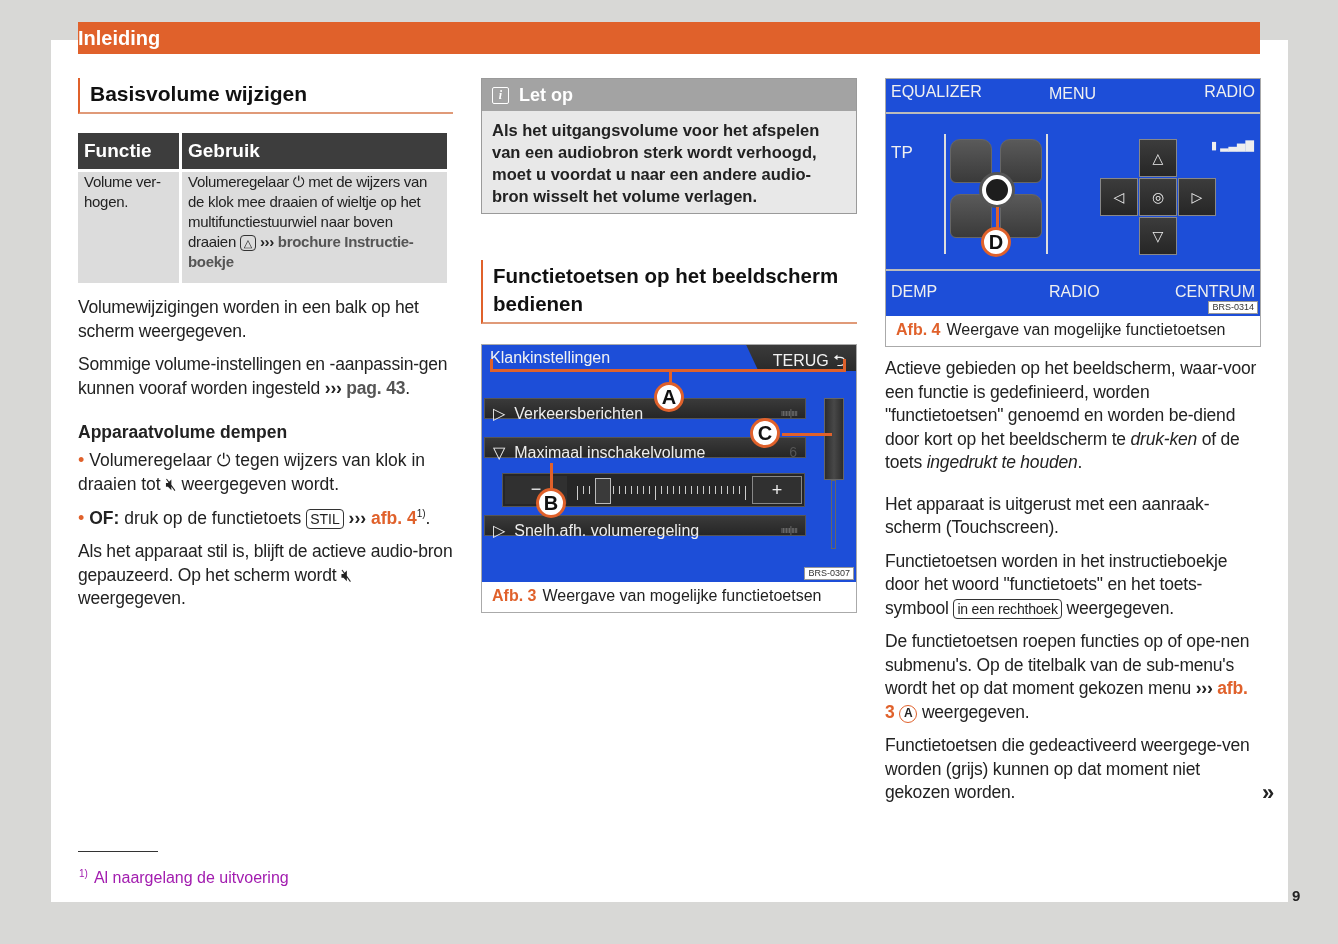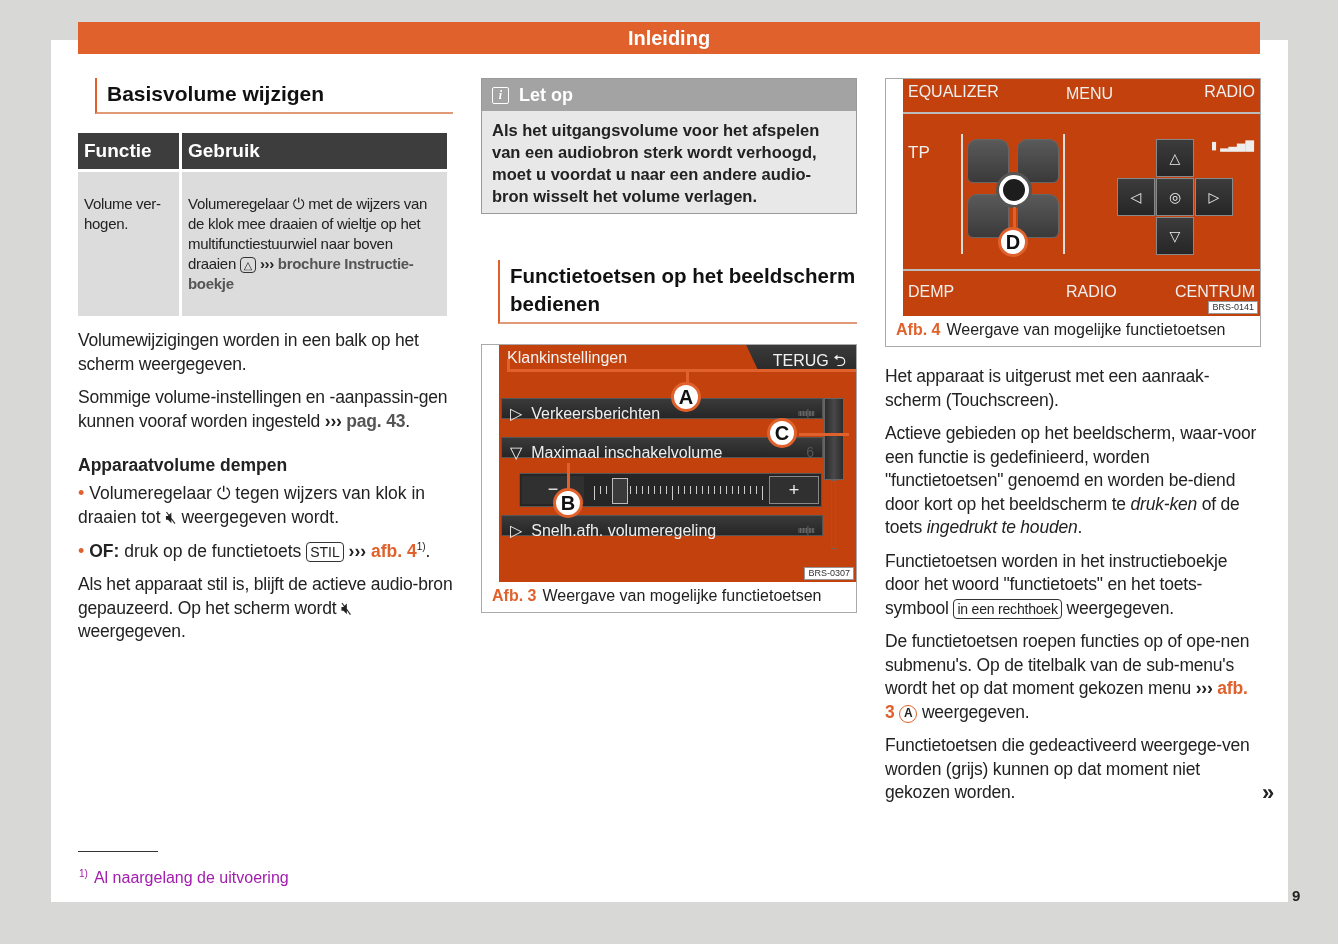--- a/index.html
+++ b/index.html
@@ -1,49 +1,49 @@
 <!DOCTYPE html>
 <html><head>
 <meta charset="utf-8">
 <style>
   * { box-sizing: border-box; margin: 0; padding: 0; }
   html, body { width: 1338px; height: 944px; overflow: hidden; }
   body { background: #d8d8d6; font-family: "Liberation Sans", sans-serif; color: #1a1a1a; position: relative; }
   .page { position: absolute; left: 51px; top: 40px; width: 1237px; height: 862px; background: #ffffff; }
-  .header-bar { position: absolute; left: 78px; top: 22px; width: 1182px; height: 32px; background: #e0612b; color: #fff; font-weight: bold; font-size: 20px; text-align: center; line-height: 32px; }
+  .header-bar { position: absolute; left: 78px; top: 22px; width: 1182px; height: 32px; background: #e0612b; color: #fff; font-weight: bold; font-size: 20px; text-align: left; line-height: 32px; }
   .col { position: absolute; top: 78px; }
   .col1 { left: 78px; width: 375px; }
   .col2 { left: 481px; width: 376px; }
   .col3 { left: 885px; width: 376px; }
 
-  .h2 { font-weight: bold; font-size: 21px; border-left: 2px solid #e0612b; border-bottom: 2px solid #e09a78; padding: 2px 0 4px 10px; line-height: 28px; color: #111; margin-left: 17px; }
+  .h2 { font-weight: bold; font-size: 21px; border-left: 2px solid #e0612b; border-bottom: 2px solid #e09a78; padding: 2px 0 4px 10px; line-height: 28px; color: #111; }
 
   table.vol { width: 375px; border-collapse: separate; border-spacing: 3px; margin-top: 16px; margin-left: -3px; }
   table.vol th { background: #3d3d3d; color: #fff; text-align: left; font-size: 19px; font-weight: bold; padding: 5px 6px; height: 36px; }
-  table.vol td { vertical-align: top; font-size: 15px; line-height: 20px; padding: 22px 6px; color: #222; letter-spacing: -0.3px; }
+  table.vol td { vertical-align: top; font-size: 15px; line-height: 20px; padding: 0 6px; color: #222; letter-spacing: -0.3px; }
   table.vol tr.r1 td { background: #dcdcdc; height: 111px; }
   table.vol tr.r2 td { background: #ebebeb; height: 94px; }
   table.vol td.c1 { width: 101px; }
   .keybox { display: inline-block; border: 1.5px solid #333; border-radius: 4px; font-size: 11px; line-height: 14px; padding: 0 3px; vertical-align: middle; }
   .link-gray { font-weight: bold; color: #555; }
   .link-orange { font-weight: bold; color: #e0612b; }
   .arrows { font-weight: bold; }
 
   p.body { font-size: 17.5px; line-height: 23.5px; margin-top: 10px; color: #222; letter-spacing: -0.2px; }
   .h3 { font-weight: bold; font-size: 17.5px; margin-top: 22px; color: #222; }
   .bullet { font-size: 17.5px; line-height: 23.5px; margin-top: 6px; color: #222; }
   .bullet .dot { color: #e0612b; font-size: 18px; }
 
   .note { border: 1.5px solid #9a9a9a; background: #e8e8e8; }
   .note-head { background: #a3a3a3; color: #fff; font-weight: bold; font-size: 18px; padding: 3px 10px; height: 32px; display: flex; align-items: center; gap: 10px; }
   .info-icon { display: inline-block; width: 17px; height: 17px; border: 1.5px solid #fff; border-radius: 2px; font-size: 12px; line-height: 14px; text-align: center; font-style: italic; font-family: "Liberation Serif", serif; }
   .note-body { font-weight: bold; font-size: 16.5px; line-height: 22px; padding: 8px 10px 6px 10px; color: #222; }
 
   .fig { border: 1.5px solid #aaa; background: #fff; }
-  .screen { position: relative; background: #c2410c; overflow: hidden; margin-left: 17px; }
+  .screen { position: relative; background: #1d4ed8; overflow: hidden; }
   .caption { font-size: 16px; padding: 5px 10px; height: 30px; color: #222; }
   .caption .afb { color: #e0612b; font-weight: bold; margin-right: 6px; }
   .brs { position: absolute; right: 2px; bottom: 2px; background: #fff; color: #333; font-size: 9px; padding: 0 3px; line-height: 11px; border: 1px solid #999; }
   .callout { position: absolute; width: 30px; height: 30px; border-radius: 50%; background: #fff; border: 3px solid #e0612b; color: #111; font-weight: bold; font-size: 20px; text-align: center; line-height: 24px; }
 
   
   .s3-title { position: absolute; left: 8px; top: 4px; color: #f2f2f2; font-size: 16px; }
   .s3-back { position: absolute; right: 10px; top: 4px; color: #f2f2f2; font-size: 16px; }
   .s3-tab { position: absolute; right: 0; top: 0; width: 122px; height: 26px; background: linear-gradient(#3a3a3a,#2a2a2a); clip-path: polygon(10% 0,100% 0,100% 100%,20% 100%); }
   .s3-row { position: absolute; left: 2px; width: 322px; height: 21px; background: linear-gradient(#3a3a3a,#262626); border: 1px solid #555; color: #eee; font-size: 16px; line-height: 29px; padding-left: 8px; }
@@ -231,34 +231,34 @@
       <div class="dpad" style="left:253px;top:60px">△</div>
       <div class="dpad" style="left:214px;top:99px">◁</div>
       <div class="dpad" style="left:253px;top:99px">◎</div>
       <div class="dpad" style="left:292px;top:99px">▷</div>
       <div class="dpad" style="left:253px;top:138px">▽</div>
 
       <div class="s4-band" style="top:190px"></div>
       <div class="s4-bot" style="left:5px;top:204px">DEMP</div>
       <div class="s4-bot" style="left:163px;top:204px">RADIO</div>
       <div class="s4-bot" style="right:5px;top:204px">CENTRUM</div>
-      <div class="brs">BRS-0141</div>
+      <div class="brs">BRS-0314</div>
     </div>
     <div class="caption">
       <span class="afb">Afb. 4</span><span>Weergave van mogelijke functietoetsen</span>
     </div>
   </div>
 
-  <p class="body" style="margin-top:18px">Het apparaat is uitgerust met een aanraak-scherm (Touchscreen).</p>
   <p class="body">
     <span>Actieve gebieden op het beeldscherm, waar-voor een functie is gedefinieerd, worden "functietoetsen" genoemd en worden be-diend door kort op het beeldscherm te</span>
     <i>druk-ken</i>
     <span>of de toets</span>
     <i>ingedrukt te houden</i><span>.</span>
   </p>
+  <p class="body" style="margin-top:18px">Het apparaat is uitgerust met een aanraak-scherm (Touchscreen).</p>
   <p class="body">
     <span>Functietoetsen worden in het instructieboekje door het woord "functietoets" en het toets-symbool</span>
     <span class="keybox" style="font-size:14px;line-height:18px">in een rechthoek</span>
     <span>weergegeven.</span>
   </p>
   <p class="body">
     <span>De functietoetsen roepen functies op of ope-nen submenu's. Op de titelbalk van de sub-menu's wordt het op dat moment gekozen menu</span>
     <span class="arrows">›››</span>
     <span class="link-orange">afb. 3</span>
     <span class="circA">A</span>

